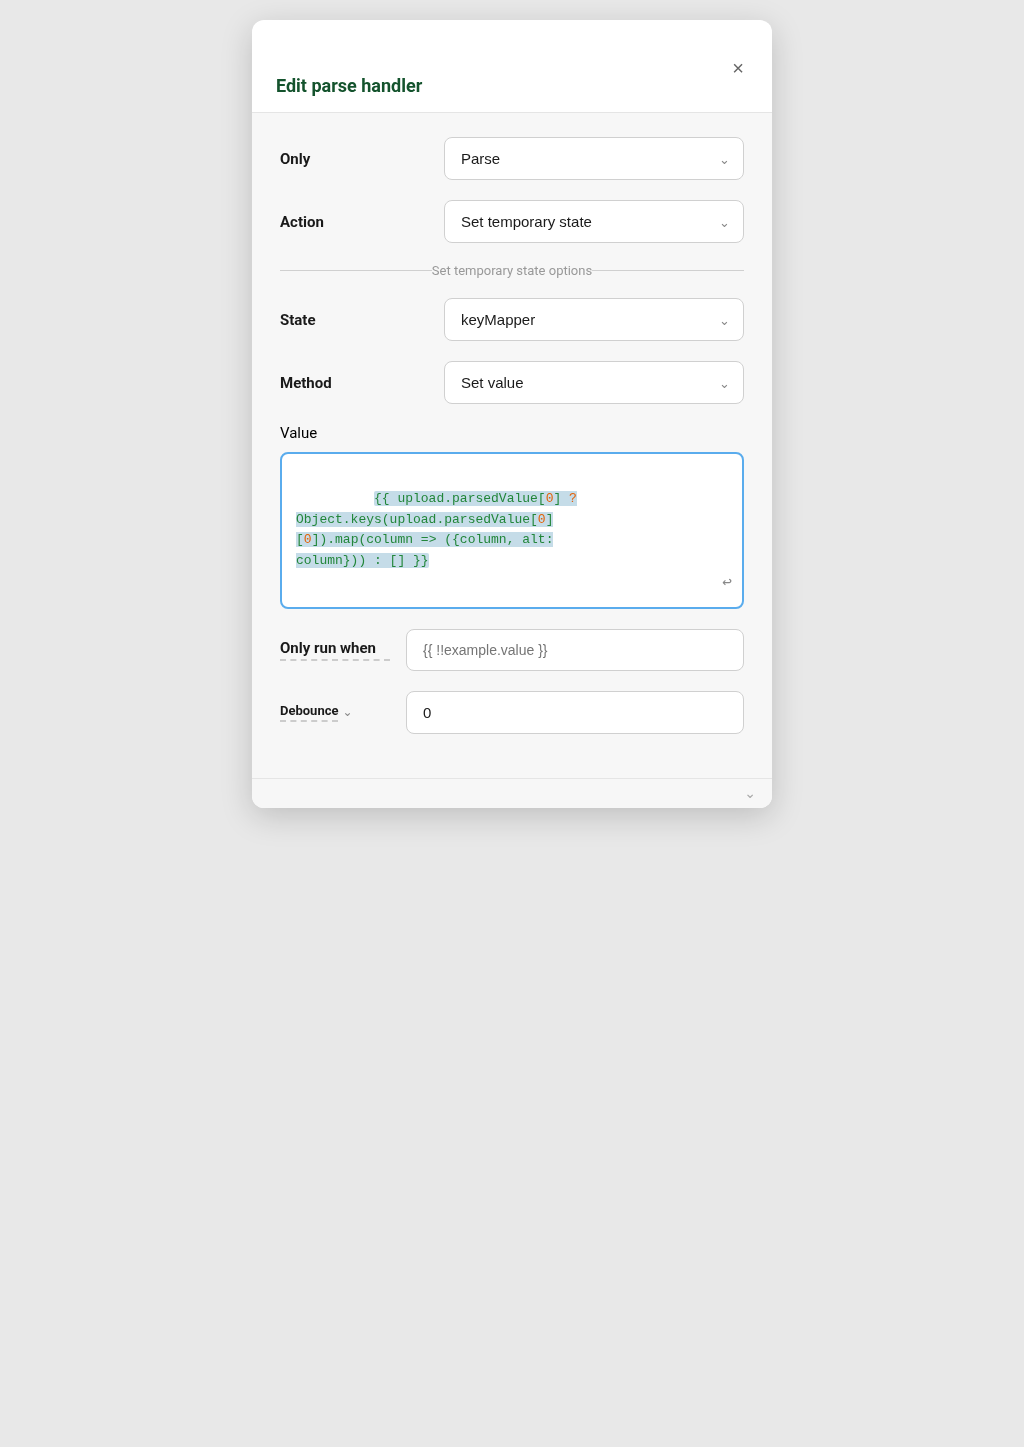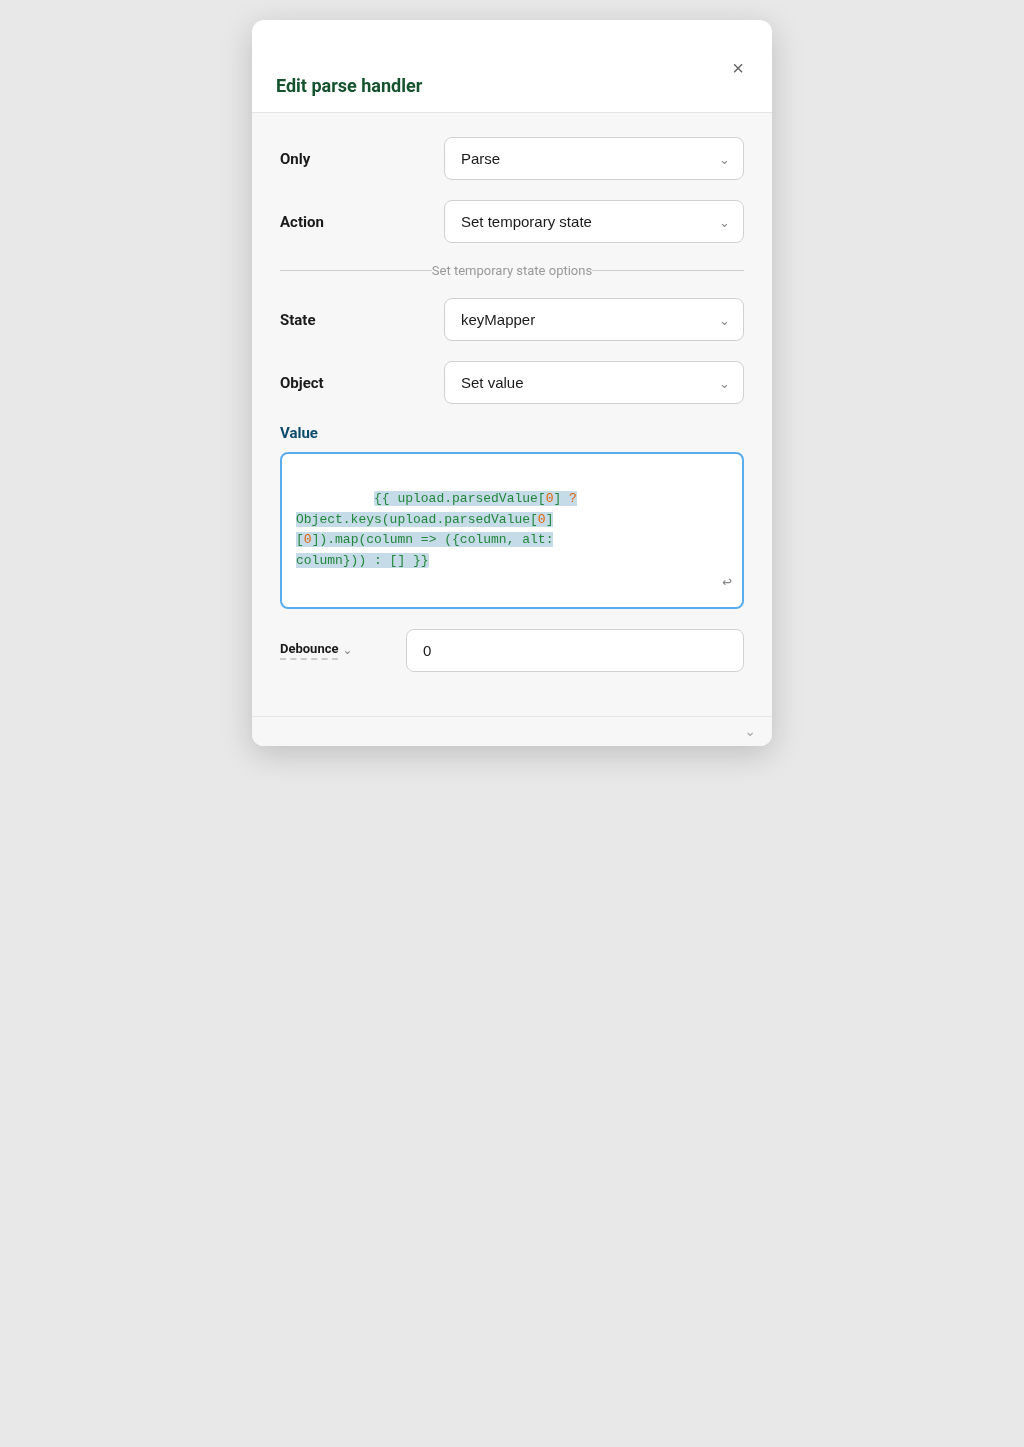--- a/index.html
+++ b/index.html
@@ -118,22 +118,22 @@
       color: #999;
       white-space: nowrap;
     }
 
     .value-section {
       margin-bottom: 20px;
     }
 
     .value-label {
       font-size: 15px;
-      font-weight: 700;
-      color: #0c4a6e;
+      font-weight: 400;
+      color: #000000;
       margin-bottom: 10px;
     }
 
     .code-editor {
       background: #ffffff;
       border: 2px solid #5aaced;
       border-radius: 8px;
       padding: 14px;
       font-family: 'Monaco', 'Courier New', monospace;
       font-size: 13px;
@@ -277,40 +277,44 @@
       <span class="form-label">State</span>
       <div class="select-wrapper">
         <select>
           <option>keyMapper</option>
         </select>
         <span class="chevron-icon">⌄</span>
       </div>
     </div>
 
     <div class="form-row">
-      <span class="form-label">Object</span>
+      <span class="form-label">Method</span>
       <div class="select-wrapper">
         <select>
           <option>Set value</option>
         </select>
         <span class="chevron-icon">⌄</span>
       </div>
     </div>
 
     <div class="value-section">
       <div class="value-label">Value</div>
       <div class="code-editor">
         <div class="code-content">
           <span class="code-selected"><span class="kw-green">{{ upload.parsedValue[</span><span class="kw-orange">0</span><span class="kw-green">]</span> <span class="kw-orange">?</span><br><span class="kw-green">Object.keys(upload.parsedValue[</span><span class="kw-orange">0</span><span class="kw-green">]</span><br><span class="kw-green">[</span><span class="kw-orange">0</span><span class="kw-green">]).map(column =&gt; ({column, alt:</span><br><span class="kw-green">column})) : [] }}</span></span>
         </div>
         <span class="expand-icon">↩</span>
       </div>
     </div>
 
 
+    <div class="form-row dotted-label">
+      <span class="form-label" style="border-bottom: 2px dashed #ccc; padding-bottom: 2px;">Only run when</span>
+      <input class="form-input" type="text" placeholder="{{ !!example.value }}" style="">
+    </div>
 
     <div class="debounce-row">
       <div class="debounce-label-wrapper">
         <span class="debounce-label">Debounce</span>
         <span class="debounce-chevron">⌄</span>
       </div>
       <input class="debounce-input" type="text" value="0" style="">
     </div>
 
   </div>

